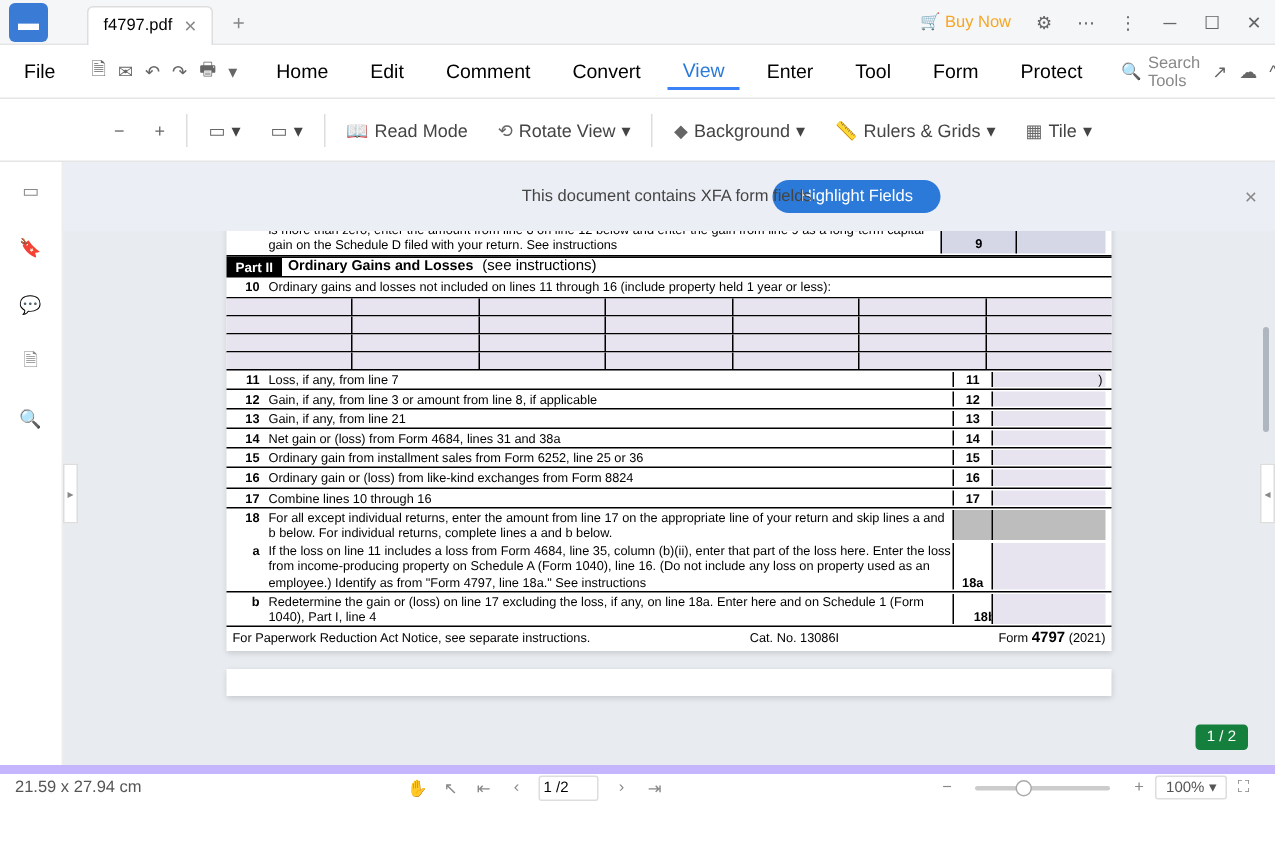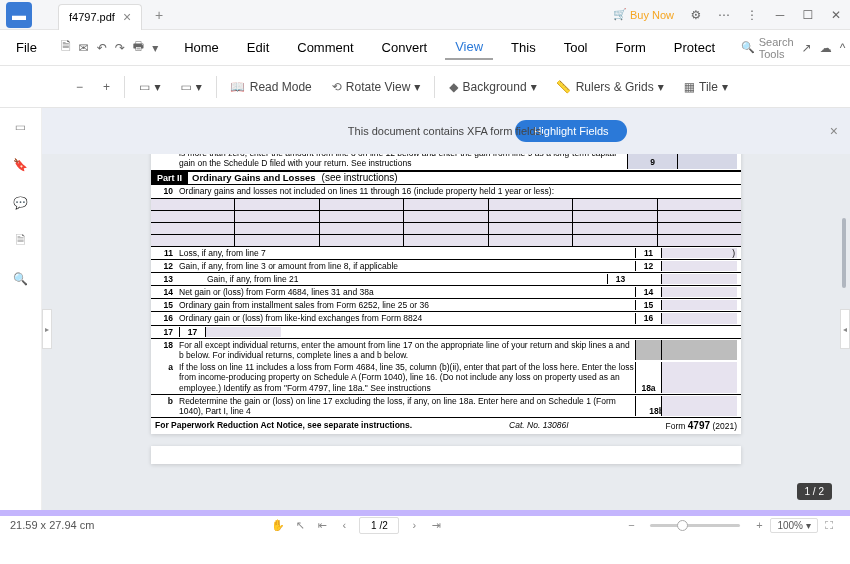--- a/index.html
+++ b/index.html
@@ -11,21 +11,21 @@
 .tab-close { color: #888; font-size: 14px; cursor: pointer; }
 .add-tab { width: 22px; height: 22px; display: flex; align-items: center; justify-content: center; color: #888; font-size: 14px; margin-left: 6px; cursor: pointer; }
 .title-spacer { flex: 1; }
 .buy-now { color: #f5a623; font-size: 11px; display: flex; align-items: center; gap: 3px; margin-right: 8px; }
 .win-ctrl { width: 28px; height: 24px; display: flex; align-items: center; justify-content: center; color: #666; font-size: 12px; cursor: pointer; }
 
 .menubar { height: 36px; display: flex; align-items: center; gap: 8px; padding: 0 8px; border-bottom: 1px solid #e5e5e5; }
 .menu-file { font-size: 13px; padding: 0 8px; cursor: pointer; }
 .menu-icon { width: 24px; height: 24px; display: flex; align-items: center; justify-content: center; color: #666; cursor: pointer; }
 .menu-item { font-size: 13px; padding: 4px 10px; cursor: pointer; }
-.menu-item.active { color: #2b79d8; border-bottom: 2px solid #a3a3a3; }
+.menu-item.active { color: #2b79d8; border-bottom: 2px solid #3b82f6; }
 .menu-spacer { flex: 1; }
 .search-tools { font-size: 11px; color: #888; display: flex; align-items: center; gap: 4px; }
 
 .toolbar { height: 42px; display: flex; align-items: center; gap: 8px; padding: 0 40px 0 70px; border-bottom: 1px solid #e5e5e5; font-size: 12px; }
 .tool-btn { display: flex; align-items: center; gap: 4px; padding: 4px 6px; cursor: pointer; color: #444; }
 .tool-icon { color: #666; }
 .sep { width: 1px; height: 22px; background: #ddd; }
 
 .notifbar { height: 46px; display: flex; align-items: center; justify-content: center; position: relative; background: #ebeef5; font-size: 11px; color: #444; }
 .notifbar-text { position: absolute; }
@@ -55,30 +55,30 @@
 .grid-row { display: flex; height: 12px; border-bottom: 1px solid #000; background: #e7e3ef; }
 .grid-cell { border-right: 1px solid #000; flex: 1; }
 .grid-cell:last-child { border-right: none; }
 .line-row { display: flex; padding: 1px 4px; }
 .line-num { width: 24px; text-align: right; padding-right: 6px; font-weight: bold; }
 .line-txt { flex: 1; }
 .line-box { width: 26px; border-left: 1px solid #000; text-align: center; font-weight: bold; }
 .line-val { width: 76px; border-left: 1px solid #000; background: #e7e3ef; }
 .line-val.gray { background: #bdbdbd; }
 .footer-row { display: flex; padding: 2px 4px; border-top: 1px solid #000; font-size: 8.5px; }
-.footer-row .fl { font-weight: bold; }
-.footer-row .fc { flex: 1; text-align: center; font-style: italic; }
+.footer-row .fl { font-weight: normal; }
+.footer-row .fc { flex: 1; text-align: center; }
 .footer-row .fr { }
 .page2 { width: 590px; height: 18px; background: #fff; margin-top: 12px; box-shadow: 0 1px 4px rgba(0,0,0,0.15); }
-.page-ind { position: absolute; right: 18px; bottom: 10px; background: #404040; color: #fff; font-size: 10px; padding: 3px 8px; border-radius: 3px; }
+.page-ind { position: absolute; right: 18px; bottom: 10px; background: #15803d; color: #fff; font-size: 10px; padding: 3px 8px; border-radius: 3px; }
 
 .statusbar { height: 24px; display: flex; align-items: center; padding: 0 10px; border-top: 6px solid #c4b5fd; font-size: 11px; color: #555; }
 .status-spacer { flex: 1; }
 .nav-btn { width: 22px; height: 22px; display: flex; align-items: center; justify-content: center; color: #888; cursor: pointer; }
-.page-input { width: 40px; text-align: center; border: 1px solid #ddd; border-radius: 2px; font-size: 10px; padding: 2px; margin: 0 4px; }
+.page-input { width: 40px; text-align: left; border: 1px solid #ddd; border-radius: 2px; font-size: 10px; padding: 2px; margin: 0 4px; }
 .zoom-slider { width: 90px; height: 3px; background: #ccc; border-radius: 2px; margin: 0 8px; position: relative; }
 .zoom-thumb { position: absolute; left: 30%; top: -4px; width: 11px; height: 11px; background: #fff; border: 1px solid #aaa; border-radius: 50%; }
 .zoom-pct { border: 1px solid #ddd; padding: 1px 6px; border-radius: 2px; font-size: 10px; display: flex; align-items: center; gap: 3px; }
 </style>
 </head>
 <body>
 
 <div class="titlebar">
   <div class="app-icon">▬</div>
   <div class="tab">
@@ -107,21 +107,21 @@
   <div class="menu-icon">↶</div>
   <div class="menu-icon">↷</div>
   <div class="menu-icon">🖶</div>
   <div class="menu-icon">▾</div>
   <div style="width:8px;"></div>
   <div class="menu-item">Home</div>
   <div class="menu-item">Edit</div>
   <div class="menu-item">Comment</div>
   <div class="menu-item">Convert</div>
   <div class="menu-item active">View</div>
-  <div class="menu-item">This</div>
+  <div class="menu-item">Enter</div>
   <div class="menu-item">Tool</div>
   <div class="menu-item">Form</div>
   <div class="menu-item">Protect</div>
   <div class="menu-spacer"></div>
   <div class="search-tools">
     <span>🔍</span>
     <span>Search Tools</span>
   </div>
   <div class="menu-icon">↗</div>
   <div class="menu-icon">☁</div>
@@ -238,21 +238,21 @@
     <div class="line-val">
                 <span style="float:right;padding-right:2px;">)</span>
               </div>
             </div>
             <div class="line-row" style="border-top: 1px solid rgb(0, 0, 0);">
               <div class="line-num">12</div>
     <div class="line-txt">Gain, if any, from line 3 or amount from line 8, if applicable</div>
     <div class="line-box">12</div>
     <div class="line-val"></div>
             </div>
-            <div class="line-row" style="border-top: 1px solid rgb(0, 0, 0); gap: 28px;">
+            <div class="line-row" style="border-top: 1px solid rgb(0, 0, 0);">
               <div class="line-num">13</div>
     <div class="line-txt">Gain, if any, from line 21</div>
     <div class="line-box">13</div>
     <div class="line-val"></div>
             </div>
             <div class="line-row" style="border-top: 1px solid rgb(0, 0, 0);">
               <div class="line-num">14</div>
     <div class="line-txt">Net gain or (loss) from Form 4684, lines 31 and 38a</div>
     <div class="line-box">14</div>
     <div class="line-val"></div>
@@ -264,20 +264,21 @@
     <div class="line-val"></div>
             </div>
             <div class="line-row" style="border-top: 1px solid rgb(0, 0, 0);">
               <div class="line-num">16</div>
     <div class="line-txt">Ordinary gain or (loss) from like-kind exchanges from Form 8824</div>
     <div class="line-box">16</div>
     <div class="line-val"></div>
             </div>
             <div class="line-row" style="border-top: 1px solid rgb(0, 0, 0);">
               <div class="line-num">17</div>
+    <div class="line-txt">Combine lines 10 through 16</div>
     <div class="line-box">17</div>
     <div class="line-val"></div>
             </div>
           </div>
       <div class="line-row" style="border-top:1px solid #000;">
         <div class="line-num">18</div>
         <div class="line-txt">For all except individual returns, enter the amount from line 17 on the appropriate line of your return and skip lines a and b below. For individual returns, complete lines a and b below.</div>
         <div class="line-box" style="background:#bdbdbd;"></div>
         <div class="line-val gray"></div>
       </div>

